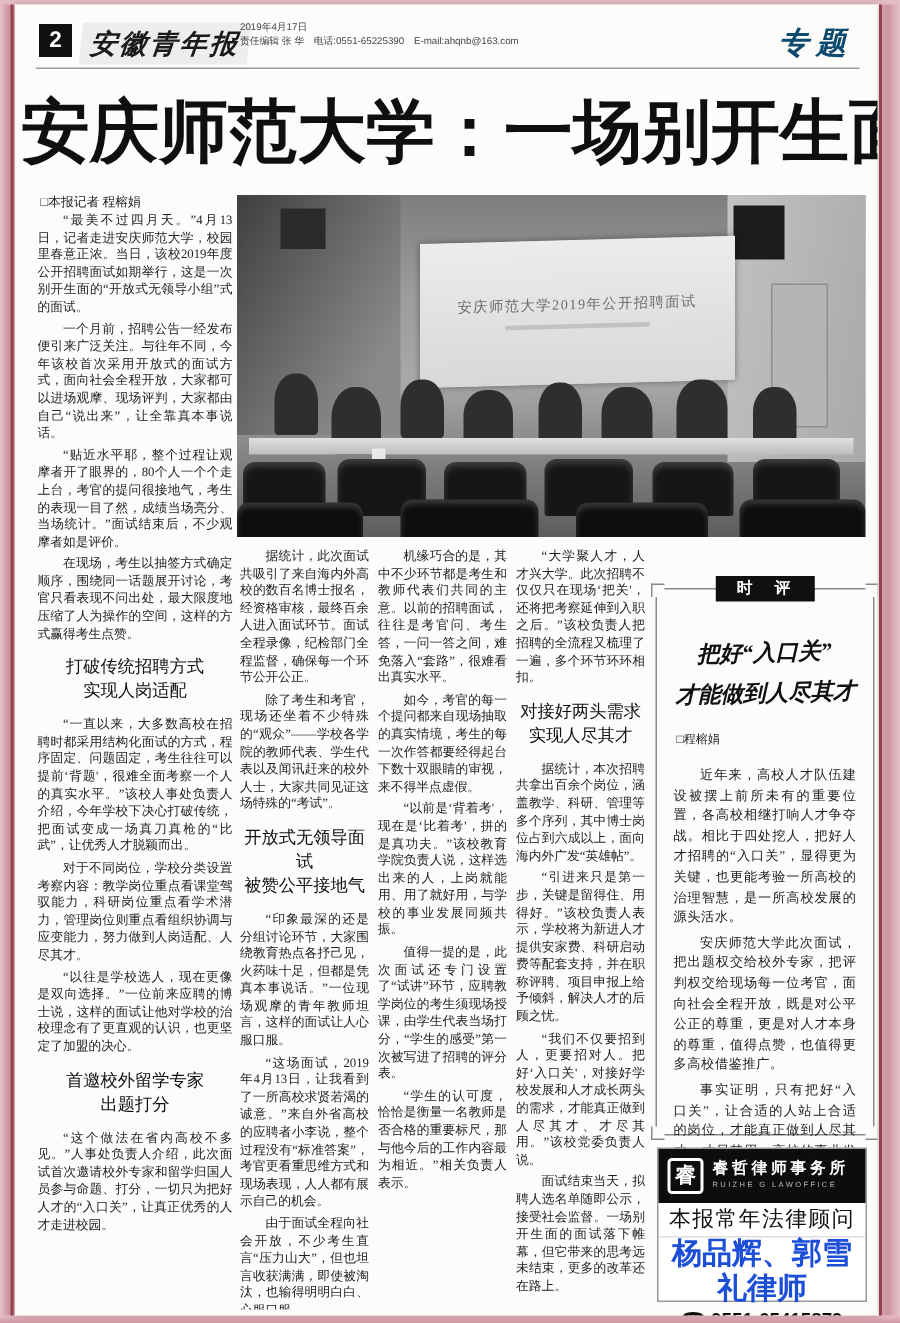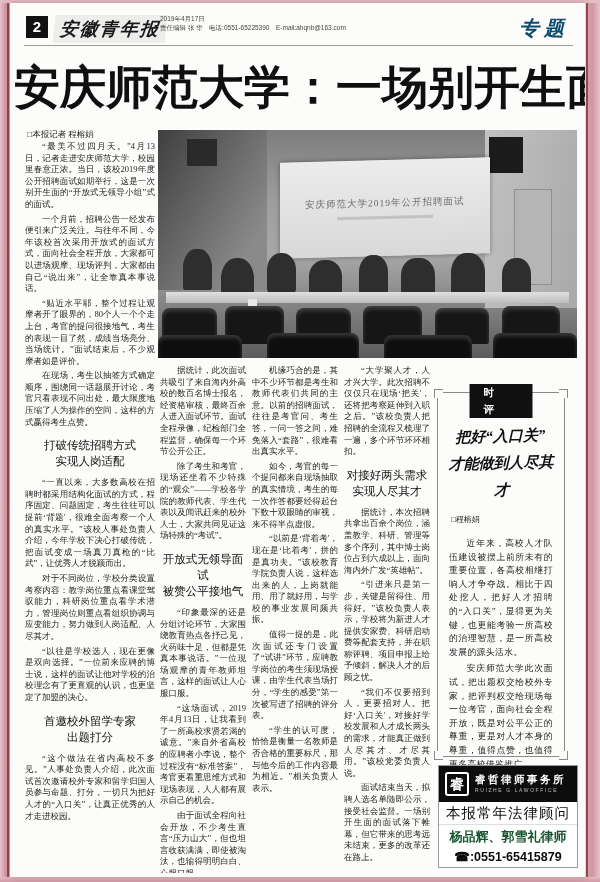--- a/index.html
+++ b/index.html
@@ -42,40 +42,40 @@
   .ph-table { left:2%; top:71%; width:96%; height:5%; background:linear-gradient(180deg,#e0e0e0,#bdbdbd); }
   .ph-chair { background:#161616; border-radius:8px 8px 2px 2px; box-shadow:inset 0 3px 4px rgba(255,255,255,.18); }
   .ph-cup { left:21.5%; top:74%; width:2.2%; height:4.5%; background:#e8e8e8; border-radius:1px; }
 
   
   .tcol { position:absolute; overflow:hidden; }
   .col-p { font-size:8.5px; line-height:11.6px; text-align:justify; text-indent:2em; color:#1d1d1d; margin-bottom:3px; }
   .col-h { font-size:11.5px; font-weight:400; text-align:center; line-height:16px; margin:9px 0 8px; color:#0f0f0f; }
 
   
-  .commentary { position:absolute; left:427px; top:389px; width:128px; height:365px; border:1px solid #8a8a8a; background:#fcfcfa; }
+  .commentary { position:absolute; left:427px; top:389px; width:146px; height:365px; border:1px solid #8a8a8a; background:#fcfcfa; }
   .corner { position:absolute; width:9px; height:9px; border:1px solid #8a8a8a; background:#fcfcfa; }
   .corner-tl { left:-4px; top:-4px; border-right:none; border-bottom:none; }
   .corner-tr { right:-4px; top:-4px; border-left:none; border-bottom:none; }
   .corner-bl { left:-4px; bottom:-4px; border-right:none; border-top:none; }
   .corner-br { right:-4px; bottom:-4px; border-left:none; border-top:none; }
   .commentary-tab { position:absolute; left:50%; top:-9px; transform:translateX(-50%); background:#101010; color:#fff; font-size:10.5px; line-height:17px; padding:0 10px 0 14px; letter-spacing:6px; font-weight:700; }
   .commentary-title { margin:30px 6px 0; text-align:center; font-size:15px; font-weight:900; font-style:italic; line-height:27px; color:#111; transform:rotate(-1.5deg); }
   .commentary-byline { margin:10px 0 6px 13px; font-size:8px; color:#222; }
   .commentary-body { padding:0 11px;margin-top:12px; }
   .commentary-body .col-p { font-size:8.8px; line-height:13.6px; letter-spacing:.4px; color:#222; }
 
   
   .ad { position:absolute; left:428px; top:762px; width:140px; height:103px; border:1px solid #999; background:#fff; }
   .ad-banner { display:flex; align-items:center; gap:6px; background:#0d0d0d; height:36px; padding:4px 6px; }
   .ad-seal { width:24px; height:24px; border:2px solid #fff; border-radius:3px; color:#fff; font-size:14px; font-weight:900; text-align:center; line-height:22px; flex:0 0 auto; }
   .ad-firm-cn { color:#fff; font-size:10.5px; font-weight:700; letter-spacing:2.5px; line-height:12px; white-space:nowrap; }
   .ad-firm-en { color:#bdbdbd; font-size:5px; letter-spacing:1.6px; line-height:8px; font-family:"Liberation Sans",sans-serif; }
   .ad-line1 { text-align:center; font-size:14.5px; font-weight:400; line-height:22px; border-bottom:1px solid #ddd; color:#111; letter-spacing:1px; }
-  .ad-line2 { text-align:center; font-size:13px; font-weight:900; line-height:23px; color:#14532d; }
+  .ad-line2 { text-align:center; font-size:20px; font-weight:900; line-height:23px; color:#1d4ed8; }
   .ad-phone { text-align:center; font-size:12.5px; font-weight:800; line-height:19px; color:#0a0a0a; font-family:"Liberation Sans",sans-serif; }
 </style>
 </head>
 <body>
 
 <div class="stage">
   <div class="edge edge-left"></div>
   <div class="edge edge-left-line"></div>
   <div class="edge edge-right"></div>
   <div class="edge edge-right-line"></div>

